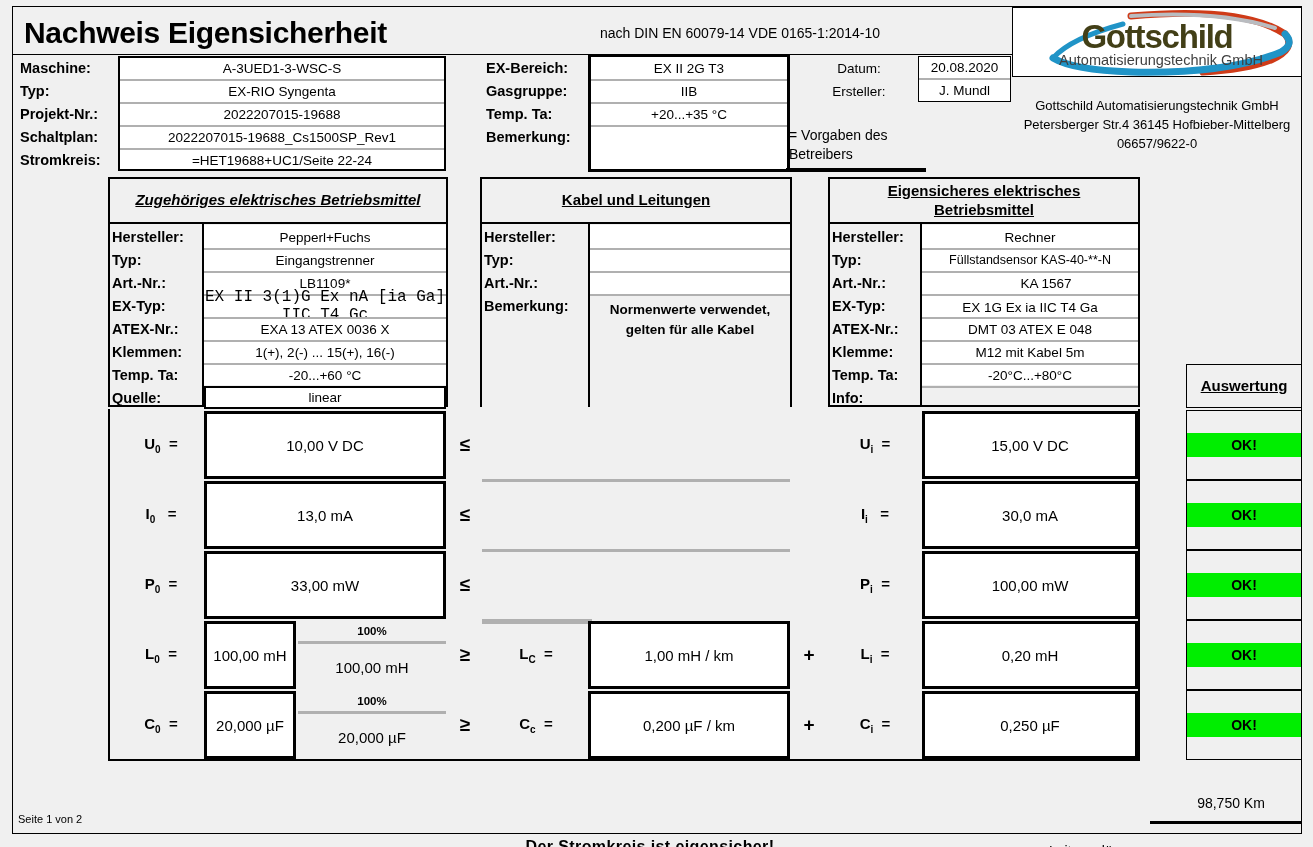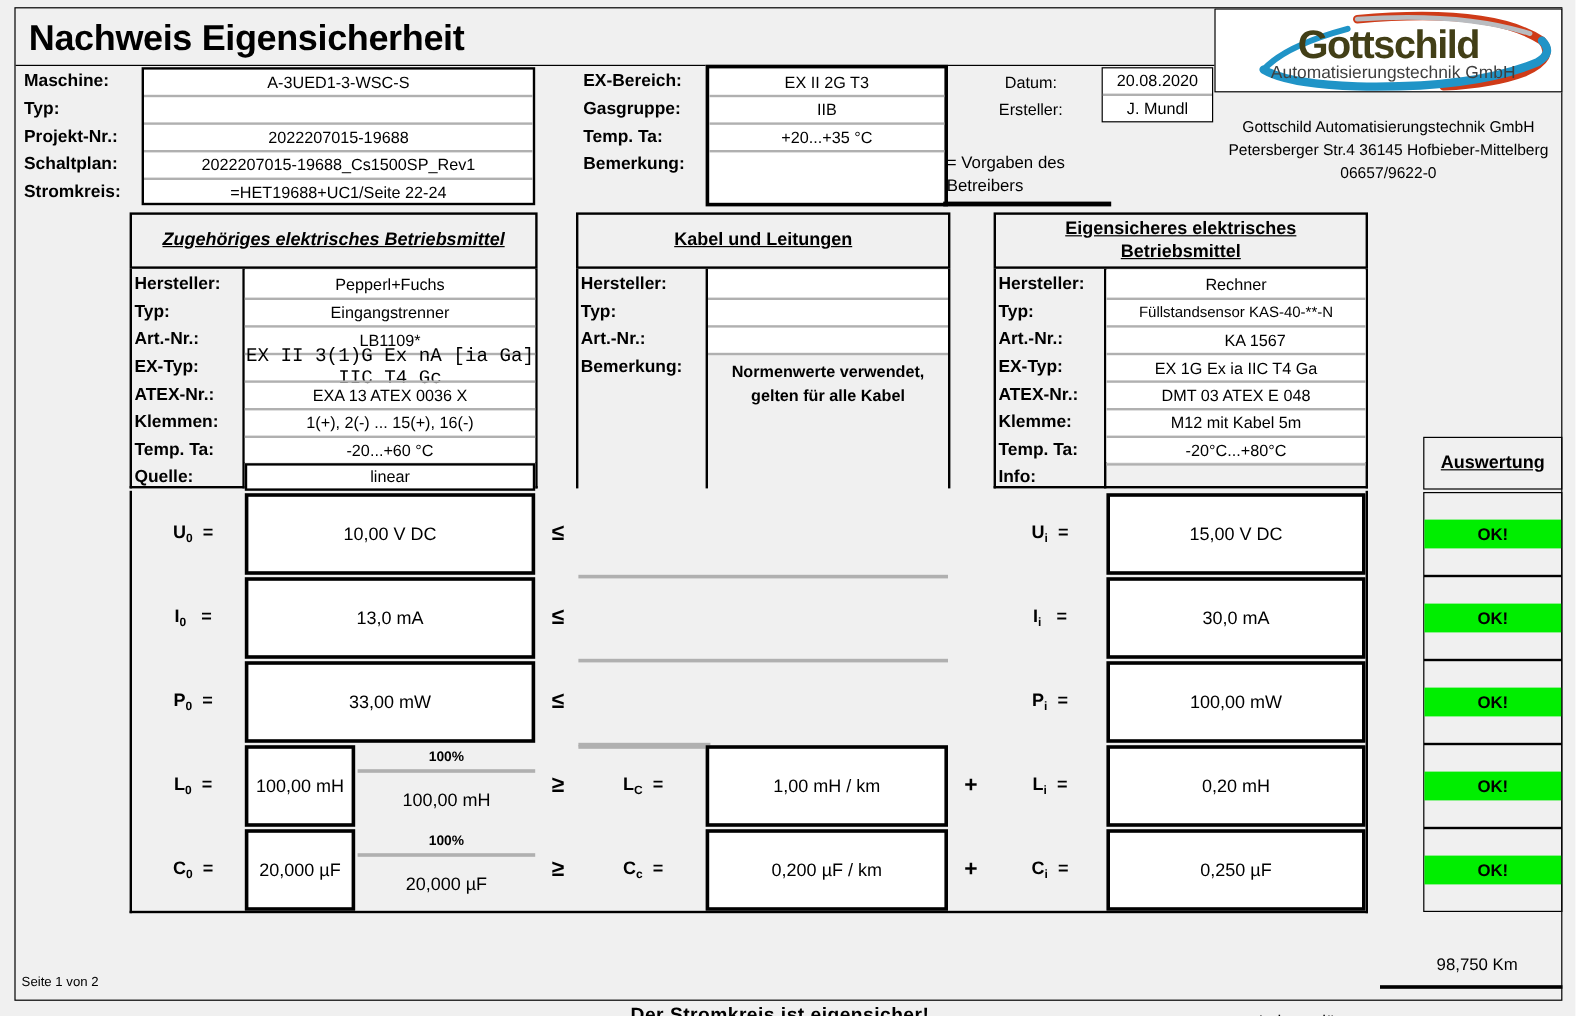--- a/index.html
+++ b/index.html
@@ -53,20 +53,21 @@
 </style>
 </head>
 <body>
 
 <div id="page">
 
   <div class="abs" style="left:12px;top:6px;width:1290px;height:828px;border:1px solid #000;"></div>
 
   <div class="abs title" style="left:24px;top:12px;width:430px;height:42px;">Nachweis Eigensicherheit</div>
 
+  <div class="abs norm" style="left:470px;top:14px;width:540px;height:38px;">nach DIN EN 60079-14 VDE 0165-1:2014-10</div>
 
   <div class="abs" style="left:13px;top:54px;width:1000px;height:1px;background:#000;"></div>
 
   <div class="abs logo-wrap" style="left:1012px;top:7px;width:290px;height:70px;">
     <svg width="290" height="70" viewBox="0 0 290 70">
       <path d="M118 8 Q230 -2 272 26 Q284 40 258 52 Q232 62 190 64" fill="none" stroke="#cf3b18" stroke-width="7" stroke-linecap="round"></path>
       <path d="M40 50 Q60 62 118 64 Q215 66 268 44 Q282 36 272 26" fill="none" stroke="#2094c7" stroke-width="7" stroke-linecap="round"></path>
       <path d="M40 50 Q58 30 110 16" fill="none" stroke="#2094c7" stroke-width="5" stroke-linecap="round"></path>
       <path d="M118 8 Q205 2 262 20" fill="none" stroke="#b9bcc0" stroke-width="4" stroke-linecap="round"></path>
       <text x="144" y="40" text-anchor="middle" font-family="Liberation Sans, sans-serif" font-size="33" font-weight="bold" fill="#423f17" letter-spacing="-1.2">Gottschild</text>
@@ -78,20 +79,21 @@
 
   <div class="abs lbl" style="left:20px;top:57px;width:98px;height:22px;">Maschine:</div>
   <div class="abs lbl" style="left:20px;top:80px;width:98px;height:22px;">Typ:</div>
   <div class="abs lbl" style="left:20px;top:103px;width:98px;height:22px;">Projekt-Nr.:</div>
   <div class="abs lbl" style="left:20px;top:126px;width:98px;height:22px;">Schaltplan:</div>
   <div class="abs lbl" style="left:20px;top:149px;width:98px;height:22px;">Stromkreis:</div>
 
   <div class="abs" style="left:118px;top:56px;width:328px;height:115px;background:#fff;border:2px solid #000;"></div>
   <div class="abs val" style="left:120px;top:57px;width:324px;height:22px;">A-3UED1-3-WSC-S</div>
   <div class="abs greyline" style="left:120px;top:79px;width:324px;height:2px;"></div>
+  <div class="abs val" style="left:120px;top:80px;width:324px;height:22px;">EX-RIO Syngenta</div>
   <div class="abs greyline" style="left:120px;top:102px;width:324px;height:2px;"></div>
   <div class="abs val" style="left:120px;top:103px;width:324px;height:22px;">2022207015-19688</div>
   <div class="abs greyline" style="left:120px;top:125px;width:324px;height:2px;"></div>
   <div class="abs val" style="left:120px;top:126px;width:324px;height:22px;">2022207015-19688_Cs1500SP_Rev1</div>
   <div class="abs greyline" style="left:120px;top:148px;width:324px;height:2px;"></div>
   <div class="abs val" style="left:120px;top:149px;width:324px;height:22px;">=HET19688+UC1/Seite 22-24</div>
 
   <div class="abs lbl" style="left:486px;top:57px;width:105px;height:22px;">EX-Bereich:</div>
   <div class="abs lbl" style="left:486px;top:80px;width:105px;height:22px;">Gasgruppe:</div>
   <div class="abs lbl" style="left:486px;top:103px;width:105px;height:22px;">Temp. Ta:</div>

